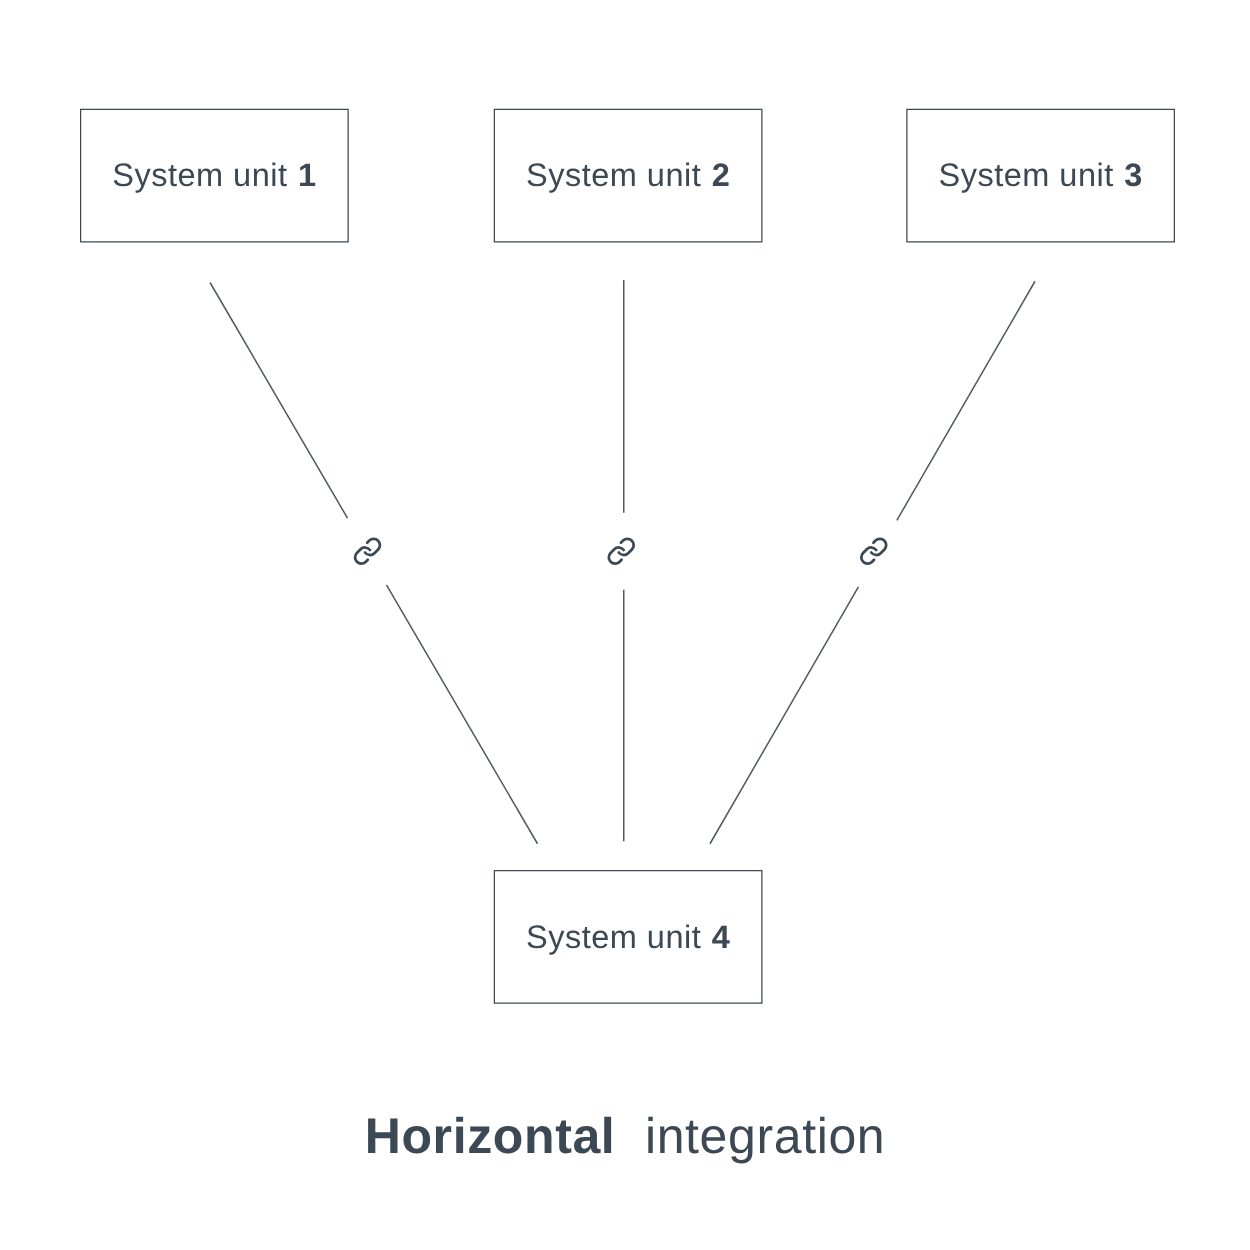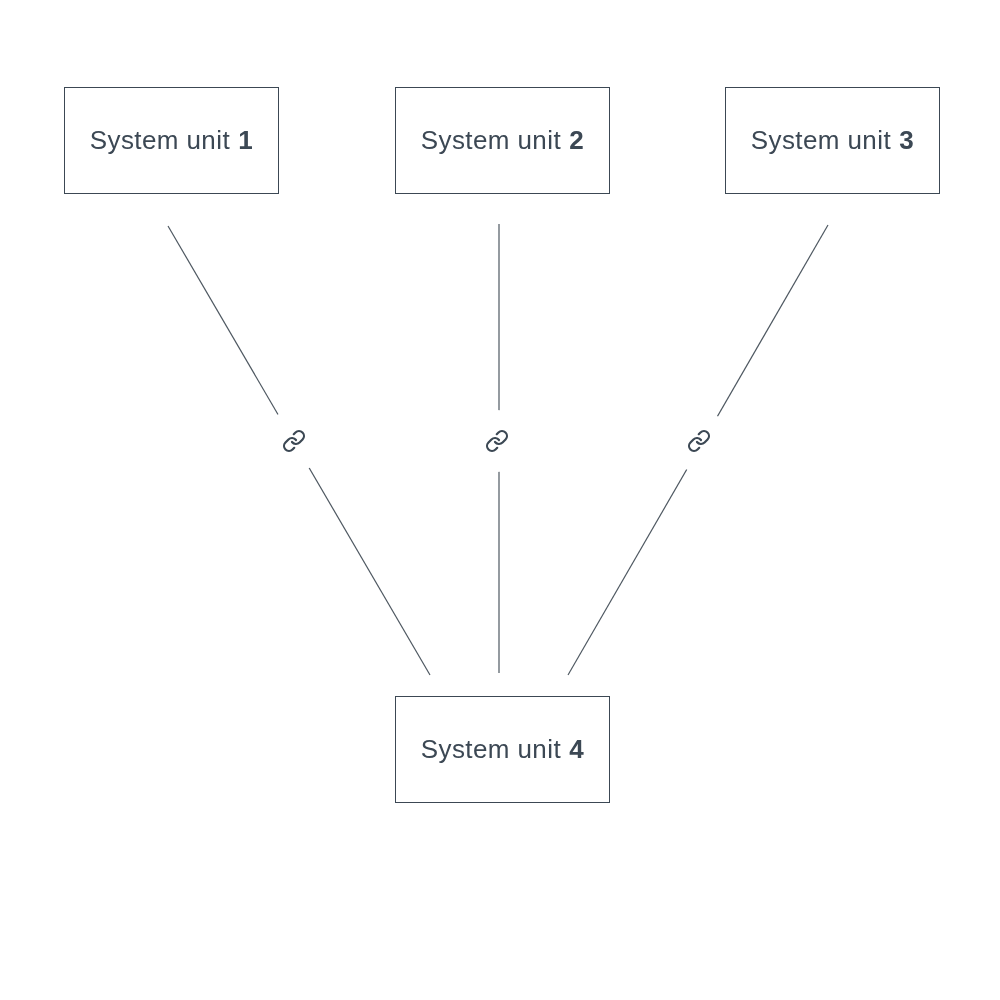--- a/index.html
+++ b/index.html
@@ -120,14 +120,18 @@
   </div>
   <div class="node node-3">
     <span>System unit</span>
     <span class="num">3</span>
   </div>
   <div class="node node-4">
     <span>System unit</span>
     <span class="num">4</span>
   </div>
 
+  <div class="caption">
+    <span class="bold">Horizontal</span>
+    <span class="light">integration</span>
+  </div>
 
 </div>
 
 </body></html>

